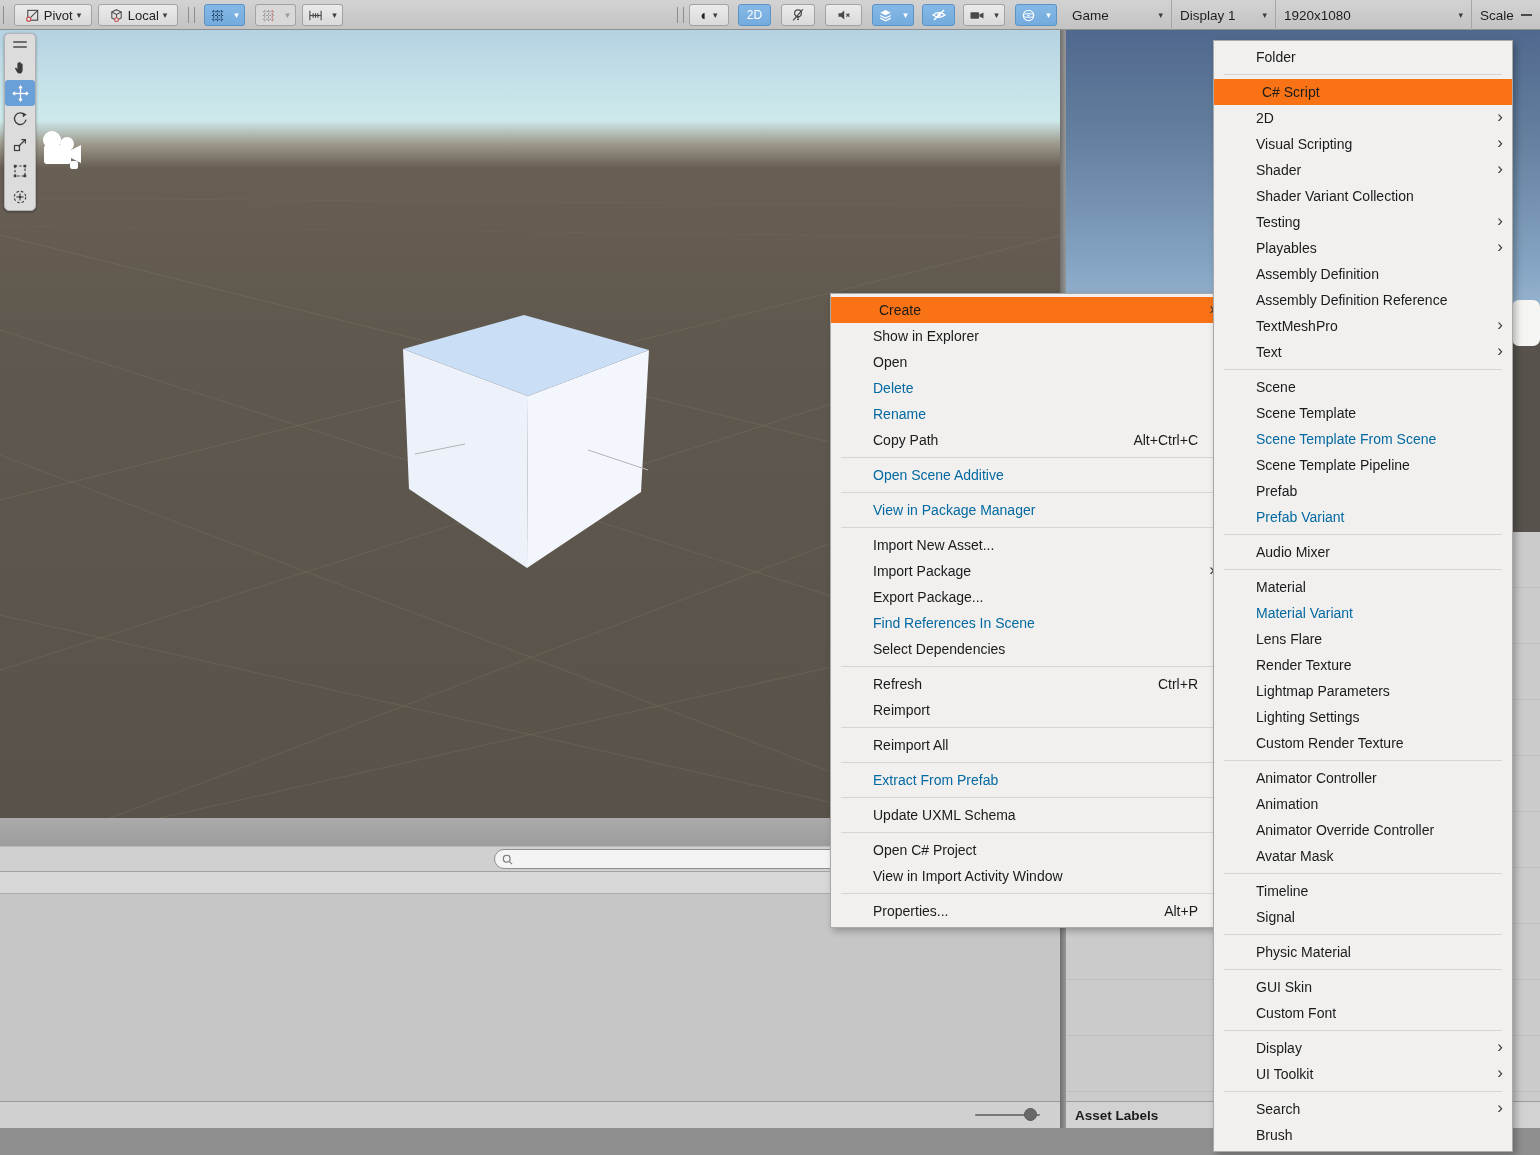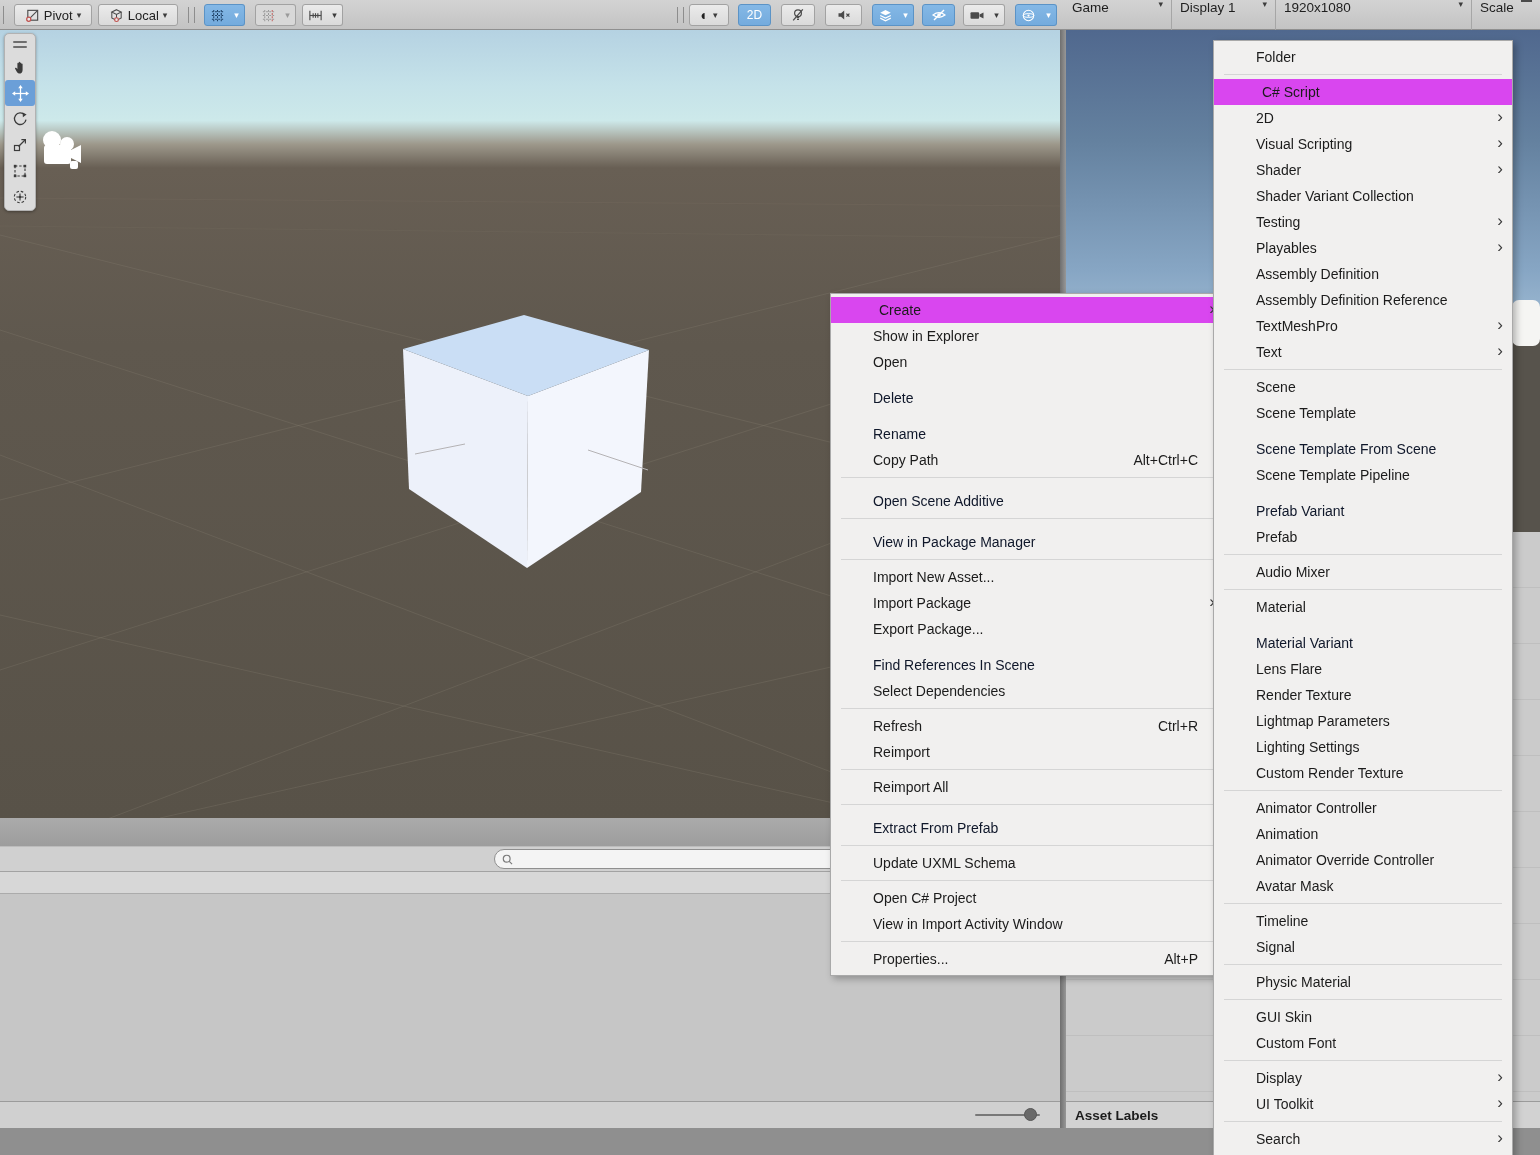--- a/index.html
+++ b/index.html
@@ -16,21 +16,21 @@
         display:flex;align-items:center;justify-content:center;gap:4px;
         font-size:13px;color:#222;cursor:default;text-align:center;}
   .tbtn{background:linear-gradient(#ebebeb,#dadada);}
   .tbtn.blue{background:linear-gradient(#84b8e6,#74abdd);border-color:#5b93c6;color:#fff;}
   .tbtn.grp-l{border-radius:3px 0 0 3px;}
   .tbtn.grp-r{border-radius:0 3px 3px 0;border-left:none;}
   .caret{font-size:9px;color:#3c3c3c;line-height:1;}
   .blue .caret{color:#fff;}
   .dim .caret{color:#9a9a9a;}
   .tico{display:block;}
-  .dd{position:absolute;top:0;height:30px;display:flex;
+  .dd{position:absolute;top:0;height:30px;display:flex;align-items:center;
       font-size:13.5px;color:#1e1e1e;border-right:1px solid #a6a6a6;box-sizing:border-box;padding:0 8px;}
   .dd .caret{margin-left:auto;}
   
   .scene{position:absolute;left:0;top:30px;width:1062px;height:788px;
          background:linear-gradient(180deg,#b5d2e2 0%,#c5e2e9 7%,#cde9ea 11.5%,#9d988b 14.5%,#685f54 17.5%,#5f584e 40%,#585248 100%);}
   .scenegrid{position:absolute;left:0;top:0;}
   
   .palette{position:absolute;left:4px;top:33px;width:32px;height:178px;background:#dcdcdc;
            border:1px solid #b2b2b2;border-radius:5px;box-shadow:0 1px 3px rgba(0,0,0,.35);
            box-sizing:border-box;z-index:4;display:flex;flex-direction:column;align-items:center;}
@@ -70,22 +70,22 @@
   
   .menu{position:absolute;background:#f1f0ef;border:1px solid #a9a9a9;box-sizing:border-box;
         padding:3px 0;box-shadow:3px 3px 7px rgba(0,0,0,.28);}
   .ctxmenu{left:830px;top:293px;width:395px;z-index:10;}
   .submenu{left:1213px;top:40px;width:300px;z-index:11;}
   .mi{position:relative;height:26px;display:flex;align-items:center;
       padding:0 26px 0 42px;font-size:14px;color:#1b1b1b;white-space:nowrap;}
   .mi-label{white-space:nowrap;}
   .mi-shortcut{margin-left:auto;padding-left:20px;}
   .mi-arrow{position:absolute;right:9px;top:50%;transform:translateY(-54%);font-size:17px;color:#3c3c3c;}
-  .mi.highlighted{background:#d946ef;padding-left:48px;}
-  .mi.disabled{color:#0f172a;margin-top:10px;}
+  .mi.highlighted{background:#f97316;padding-left:48px;}
+  .mi.disabled{color:#0369a1;}
   .menu-sep{height:1px;background:#d5d5d5;margin:4px 10px;}
   
   .cube{position:absolute;left:0;top:0;}
 </style>
 </head>
 <body>
 
 <div class="root">
 
   <div class="topbar">
@@ -563,30 +563,30 @@
       <div class="mi disabled">
         <span class="mi-label">Scene Template From Scene</span>
         <span class="mi-shortcut"></span>
 
       </div>
       <div class="mi">
         <span class="mi-label">Scene Template Pipeline</span>
         <span class="mi-shortcut"></span>
 
       </div>
+      <div class="mi">
+        <span class="mi-label">Prefab</span>
+        <span class="mi-shortcut"></span>
+
+      </div>
       <div class="mi disabled">
         <span class="mi-label">Prefab Variant</span>
         <span class="mi-shortcut"></span>
 
       </div>
-      <div class="mi">
-        <span class="mi-label">Prefab</span>
-        <span class="mi-shortcut"></span>
-
-      </div>
       <div class="menu-sep"></div>
       <div class="mi">
         <span class="mi-label">Audio Mixer</span>
         <span class="mi-shortcut"></span>
 
       </div>
       <div class="menu-sep"></div>
       <div class="mi">
         <span class="mi-label">Material</span>
         <span class="mi-shortcut"></span>

